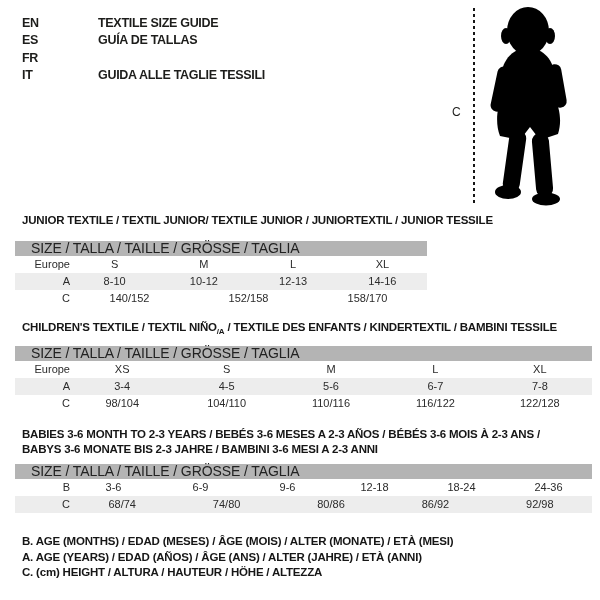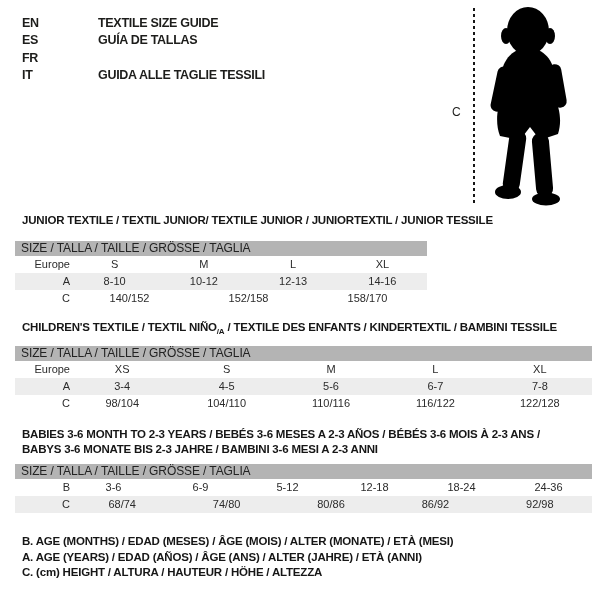--- a/index.html
+++ b/index.html
@@ -29,21 +29,21 @@
   
   .tbl-title {
     position:absolute; left:22px; font-weight:bold; font-size:11.5px;
     letter-spacing:-0.2px; white-space:nowrap; color:#161616;
   }
   .tbl-title .subscript { font-size:8px; vertical-align:sub; }
   .tbl-title.two-line { line-height:14.5px; }
   .tbl { position:absolute; left:15px; font-size:11px; color:#2b2b2b; }
   .tbl-bar {
     height:15px; line-height:15px; background:#b4b4b4; color:#222222;
-    padding-left:6px; font-size:12px; letter-spacing:-0.1px;
+    padding-left:16px; font-size:14px; letter-spacing:-0.1px;
   }
   .tbl-row { display:flex; height:17px; line-height:17px; }
   .tbl-row.alt { background:#ededed; }
   .row-label { width:55px; padding-left:6px; box-sizing:border-box;text-align:right; }
   .cell { flex:1; text-align:center; }
 
   #t1-title { top:214px; }
   #t1 { top:241px; width:412px; }
   #t2-title { top:321px; }
   #t2 { top:346px; width:577px; }
@@ -155,21 +155,21 @@
   <div class="tbl-title two-line" id="t3-title">
     <div>BABIES 3-6 MONTH TO 2-3 YEARS / BEBÉS 3-6 MESES A 2-3 AÑOS / BÉBÉS 3-6 MOIS À 2-3 ANS /</div>
     <div>BABYS 3-6 MONATE BIS 2-3 JAHRE / BAMBINI 3-6 MESI A 2-3 ANNI</div>
   </div>
   <div class="tbl" id="t3">
     <div class="tbl-bar">SIZE / TALLA / TAILLE / GRÖSSE / TAGLIA</div>
     <div class="tbl-row">
       <span class="row-label">B</span>
       <span class="cell">3-6</span>
       <span class="cell">6-9</span>
-      <span class="cell">5-12</span>
+      <span class="cell">9-6</span>
       <span class="cell">12-18</span>
       <span class="cell">18-24</span>
       <span class="cell">24-36</span>
     </div>
     <div class="tbl-row alt">
       <span class="row-label">C</span>
       <span class="cell">68/74</span>
       <span class="cell">74/80</span>
       <span class="cell">80/86</span>
       <span class="cell">86/92</span>

